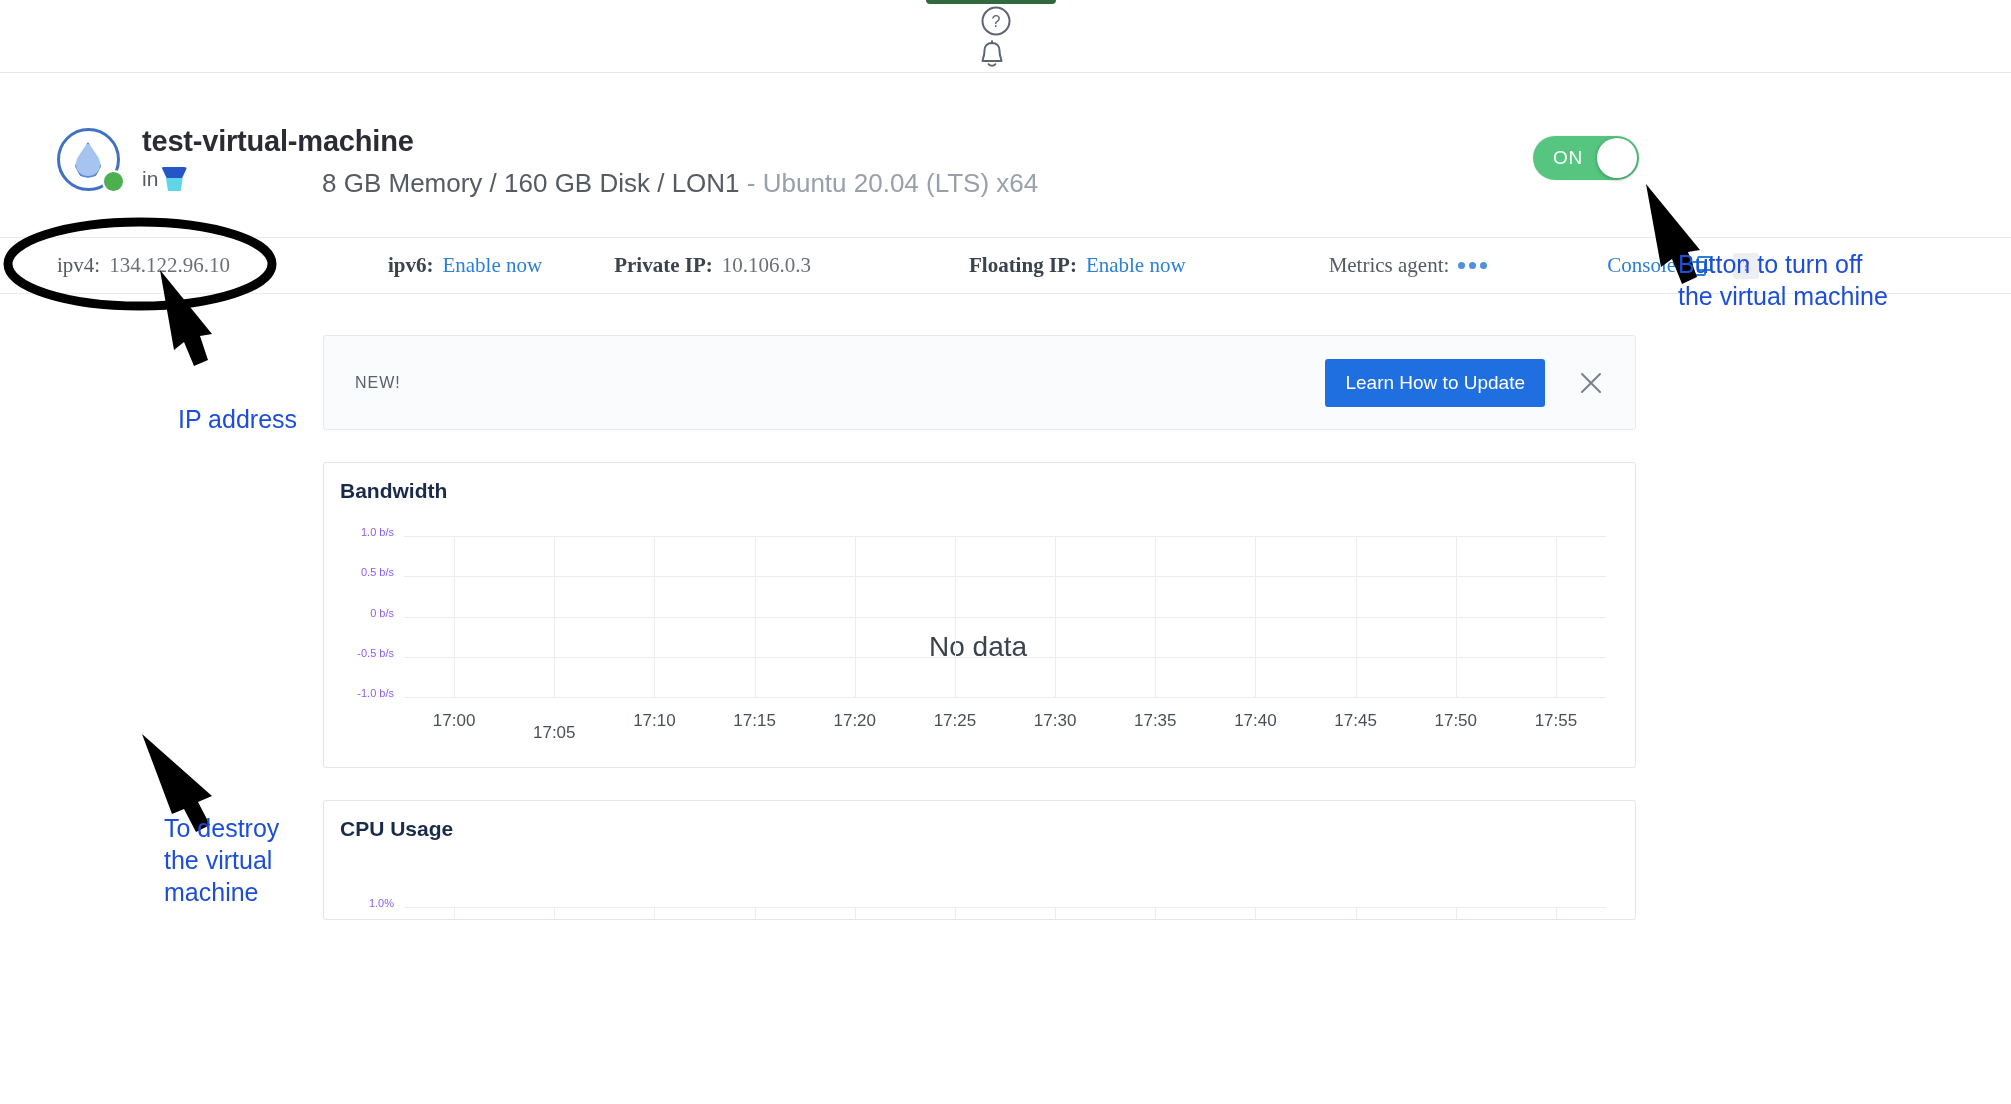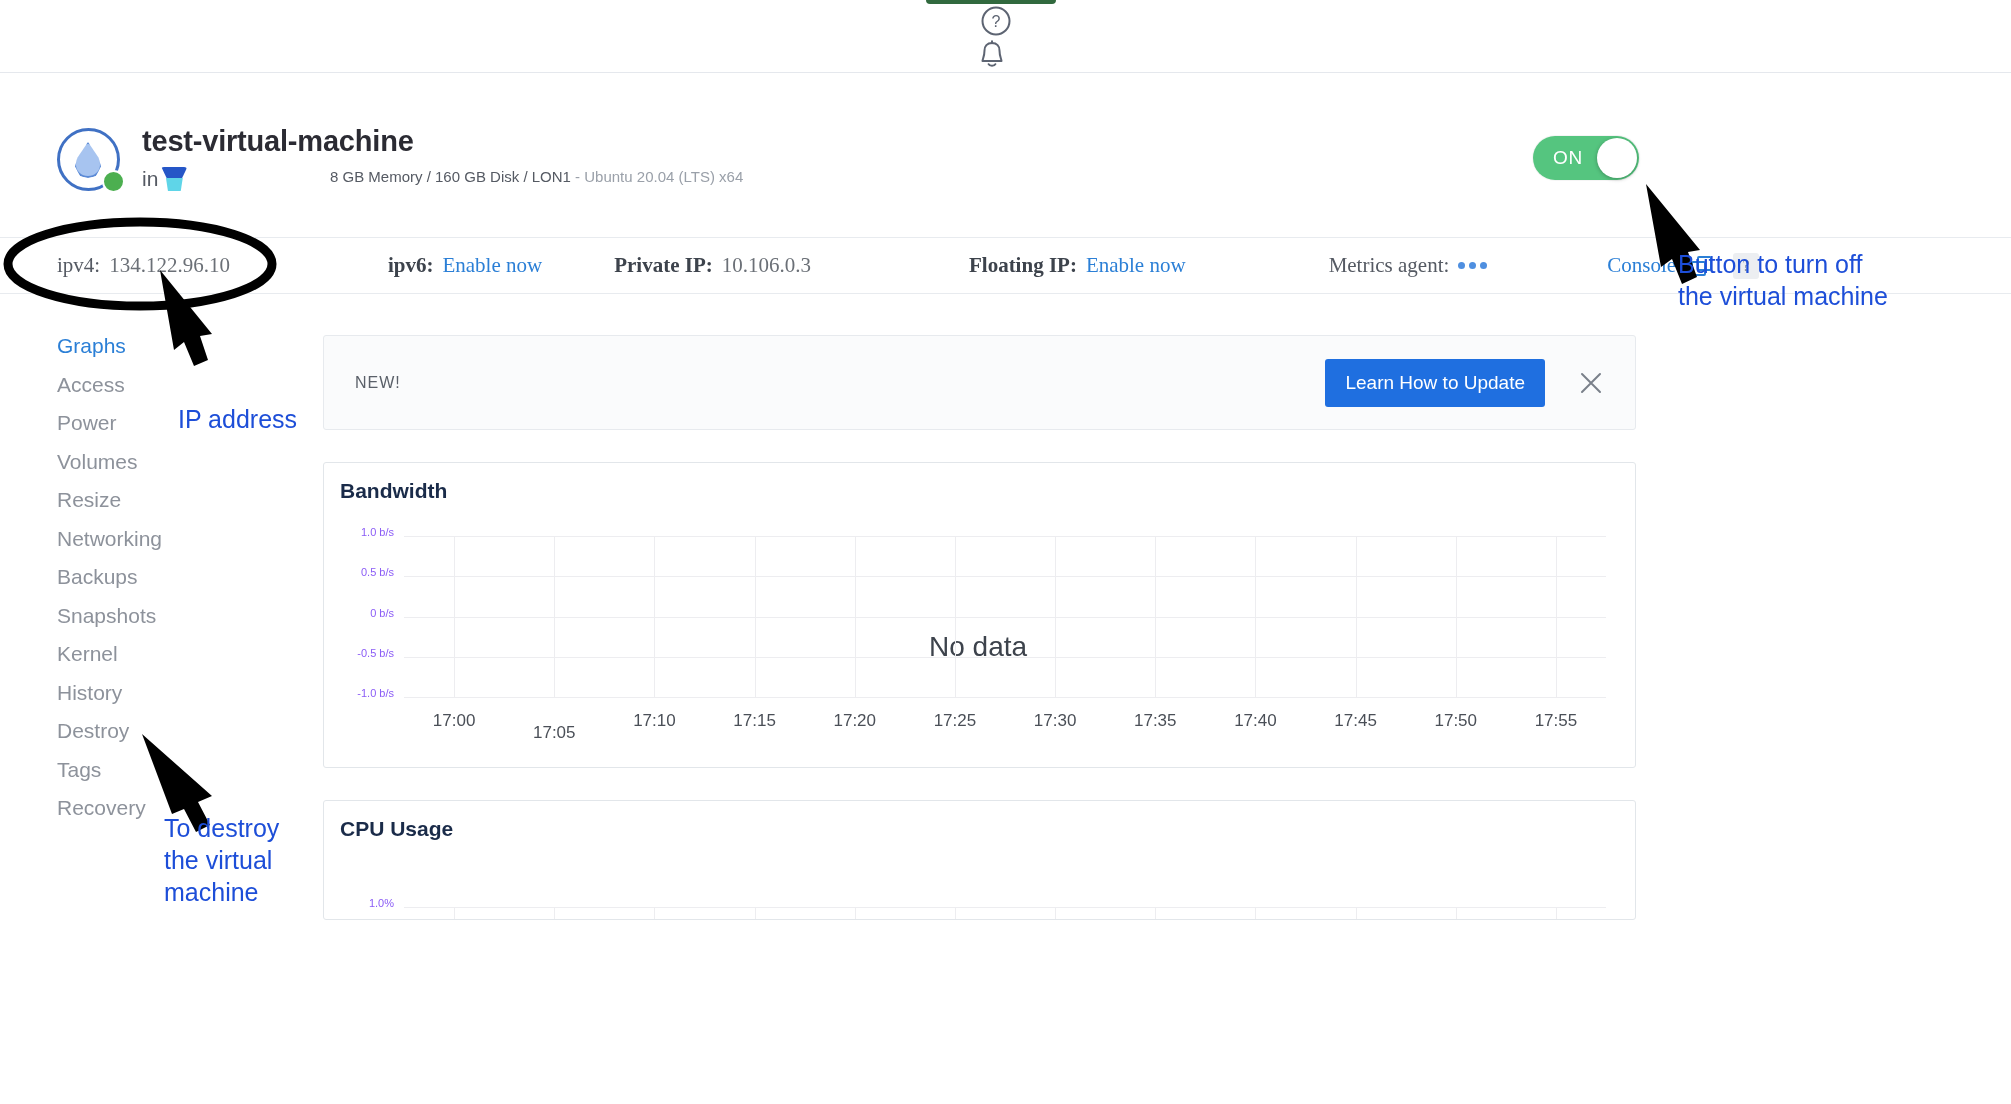--- a/index.html
+++ b/index.html
@@ -51,21 +51,21 @@
     color:#2b2b33; letter-spacing:-0.2px;
   }
   .dsubrow { position:absolute; left:142px; top:167px; display:flex; align-items:center; gap:3px; }
   .dsub-in { font-size:21px; color:#555a63; }
   .proj-icon { width:26px; height:24px; position:relative; }
   .proj-icon .top-h { position:absolute; left:0; top:0; width:26px; height:12px; background:#2556c7;
     border-radius:3px 3px 0 0; clip-path: polygon(0 0, 100% 0, 78% 100%, 22% 100%); }
   .proj-icon .bot-h { position:absolute; left:3px; top:11px; width:20px; height:13px; background:#5fd5e8;
     border-radius:0 0 4px 4px; clip-path: polygon(8% 0, 92% 0, 82% 100%, 18% 100%); }
   .dspecs {
-    position:absolute; left:330px; top:168px; font-size:15px; color:#555a63; white-space:nowrap;
+    position:absolute; left:322px; top:168px; font-size:26px; color:#555a63; white-space:nowrap;
   }
   .dspecs .os { color:#9aa0a9; }
 
   .power-toggle {
     position:absolute; left:1533px; top:136px; width:106px; height:44px;
     border-radius:22px; background:#55c57f; display:flex; align-items:center;
     cursor:pointer; box-shadow: 0 0 0 1px rgba(0,0,0,0.04);
   }
   .power-toggle .ptxt { color:#fff; font-size:19px; margin-left:20px; letter-spacing:.6px; }
   .power-toggle .knob {
@@ -240,35 +240,20 @@
     <div class="ipcell" style="margin-left:120px;">
       <span class="lnk">Console:</span>
       <span class="console-icon">
         <span class="r1"></span>
         <span class="r2"></span>
       </span>
       <span class="qbox">?</span>
     </div>
   </div>
 
-  <div class="sidebar">
-    <div class="side-item active">Graphs</div>
-    <div class="side-item">Access</div>
-    <div class="side-item">Power</div>
-    <div class="side-item">Volumes</div>
-    <div class="side-item">Resize</div>
-    <div class="side-item">Networking</div>
-    <div class="side-item">Backups</div>
-    <div class="side-item">Snapshots</div>
-    <div class="side-item">Kernel</div>
-    <div class="side-item">History</div>
-    <div class="side-item">Destroy</div>
-    <div class="side-item">Tags</div>
-    <div class="side-item">Recovery</div>
-  </div>
 
   <div class="content">
 
     <div class="banner">
       <span class="newtag">NEW!</span>
       <button class="learn">Learn How to Update</button>
       <span class="closex">
         <svg width="28" height="28" viewBox="0 0 28 28">
           <path d="M5 5 L23 23 M23 5 L5 23" stroke="#7a808a" stroke-width="2" stroke-linecap="round"></path>
         </svg>

